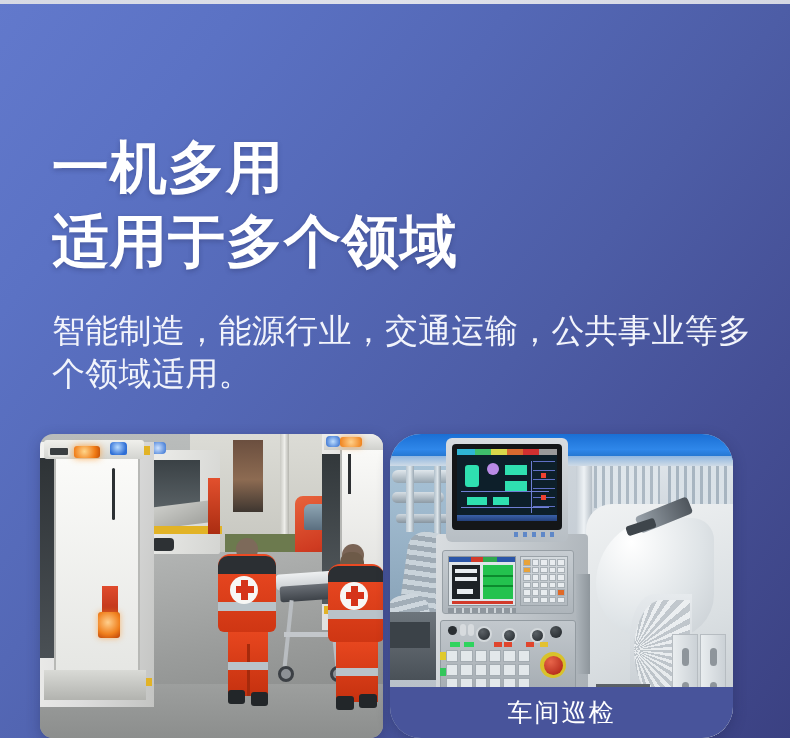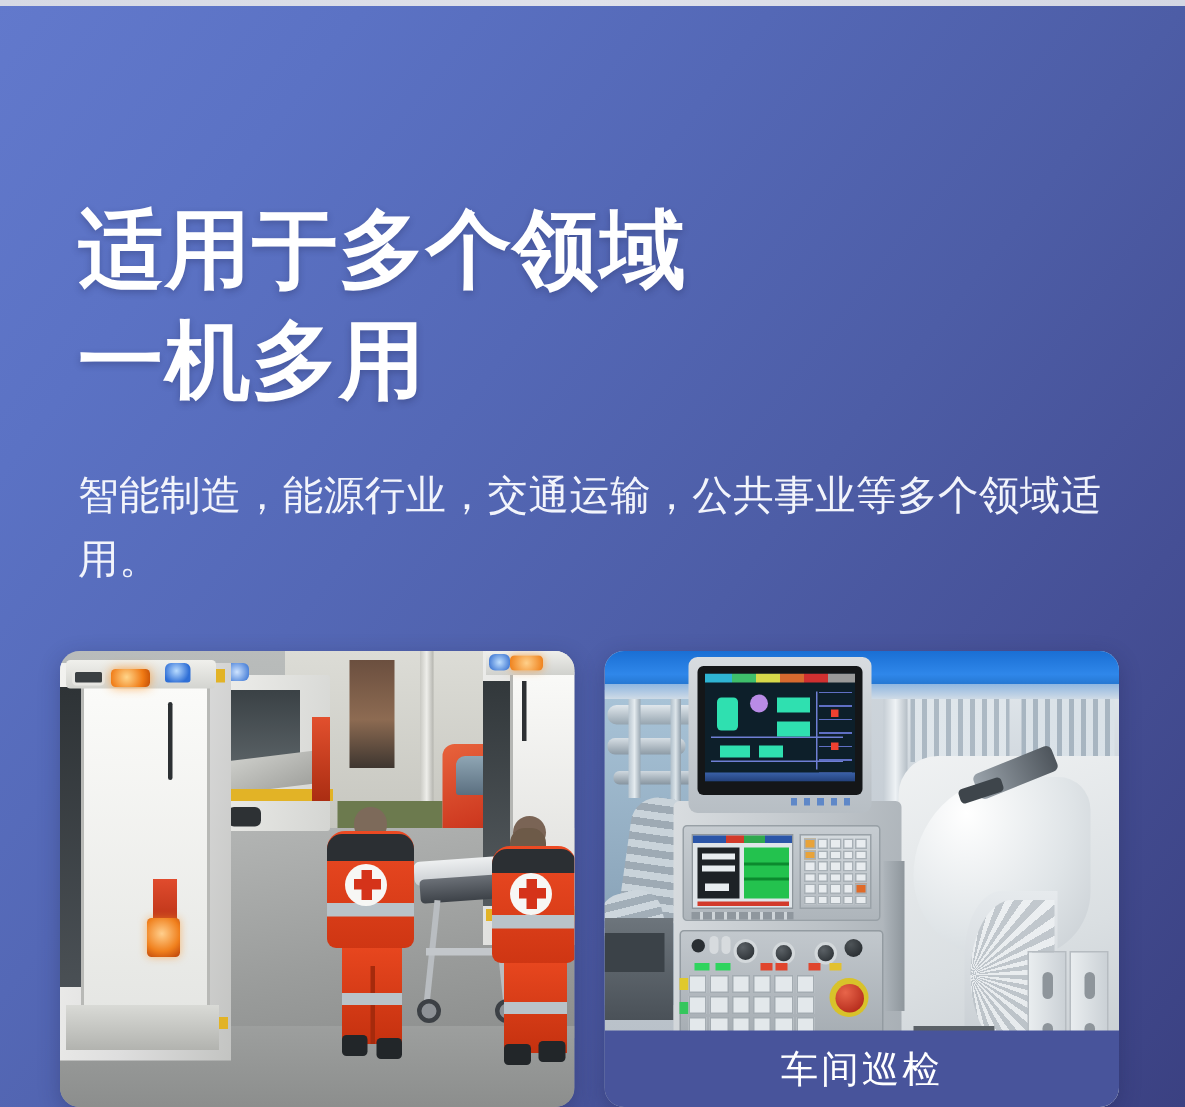--- a/index.html
+++ b/index.html
@@ -42,38 +42,38 @@
     z-index: 6;
   }
   #headline .hl-line { display: block; white-space: nowrap; }
 
   
   #subtitle {
     position: absolute;
     left: 52px; top: 309px;
     width: 706px;
     color: #f2f4fb;
-    font-size: 27px;
+    font-size: 33px;
     line-height: 43px;
     letter-spacing: 0.3px;
     z-index: 6;
   }
 
   
   .card {
     position: absolute;
     top: 434px;
     width: 343px; height: 304px;
     border-radius: 13px;
     overflow: hidden;
     box-shadow: 0 4px 14px rgba(25,30,70,0.30);
     z-index: 5;
   }
   #card-left  { left: 40px; }
-  #card-right { left: 403px; }
+  #card-right { left: 390px; border-radius: 31px; }
 
   .photo {
     position: absolute; inset: 0;
     overflow: hidden;
   }
   .caption {
     position: absolute;
     left: 0; bottom: 0;
     width: 100%; height: 51px;
     background: #48549b;
@@ -264,22 +264,22 @@
   .rp-console-side { left: 186px; top: 140px; width: 14px; height: 100px; background: linear-gradient(90deg,#aeb5bb,#8e969c); }
 </style>
 </head>
 <body>
 
 <div id="banner">
 
   <div id="top-strip"></div>
 
   <div id="headline">
+    <span class="hl-line">一机多用</span>
     <span class="hl-line">适用于多个领域</span>
-    <span class="hl-line">一机多用</span>
   </div>
 
   <div id="subtitle">智能制造，能源行业，交通运输，公共事业等多个领域适用。</div>
 
   <div class="card" id="card-left">
     <div class="photo" id="photo-left">
       <div class="lp lp-wall"></div>
       <div class="lp lp-poster"></div>
       <div class="lp lp-pole"></div>
       <div class="lp lp-hedge"></div>

